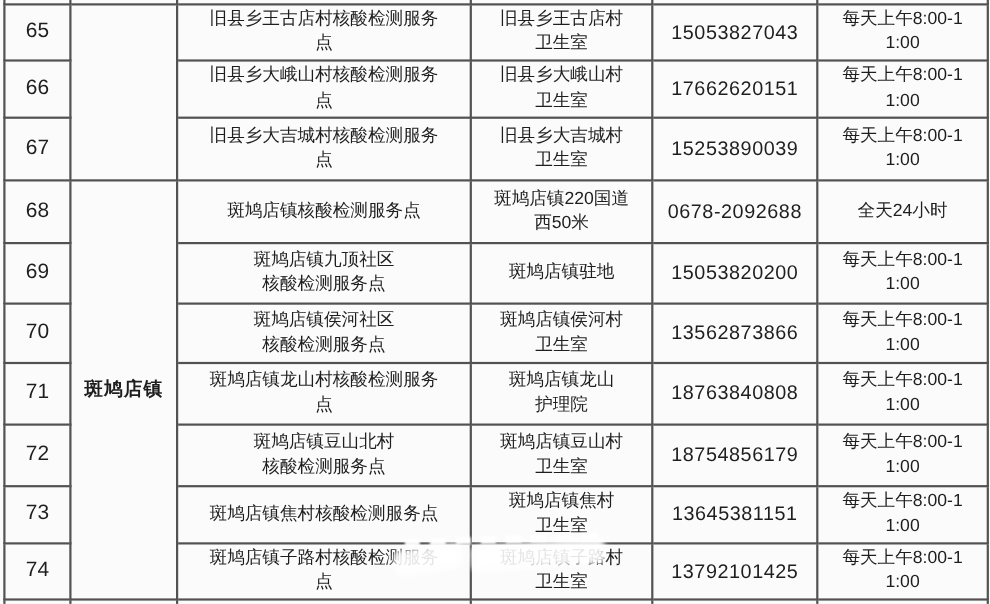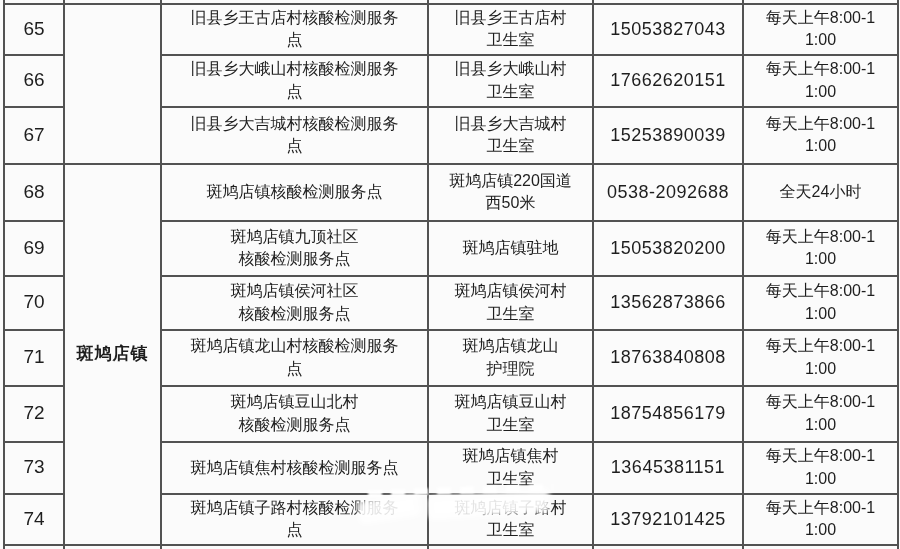--- a/index.html
+++ b/index.html
@@ -106,21 +106,21 @@
           <td class="phone">15253890039</td>
           <td class="hours">每天上午8:00-1
 1:00</td>
         </tr>
         <tr style="height: 57px;">
           <td class="no">68</td>
           <td class="town" rowspan="7">斑鸠店镇</td>
           <td class="name">斑鸠店镇核酸检测服务点</td>
           <td class="loc">斑鸠店镇220国道
 西50米</td>
-          <td class="phone">0538-2092688</td>
+          <td class="phone">0678-2092688</td>
           <td class="hours">全天24小时</td>
         </tr>
         <tr style="height: 55px; border-radius: 21px;">
           <td class="no">69</td>
           <td class="name">斑鸠店镇九顶社区
 核酸检测服务点</td>
           <td class="loc">斑鸠店镇驻地</td>
           <td class="phone">15053820200</td>
           <td class="hours">每天上午8:00-1
 1:00</td>

